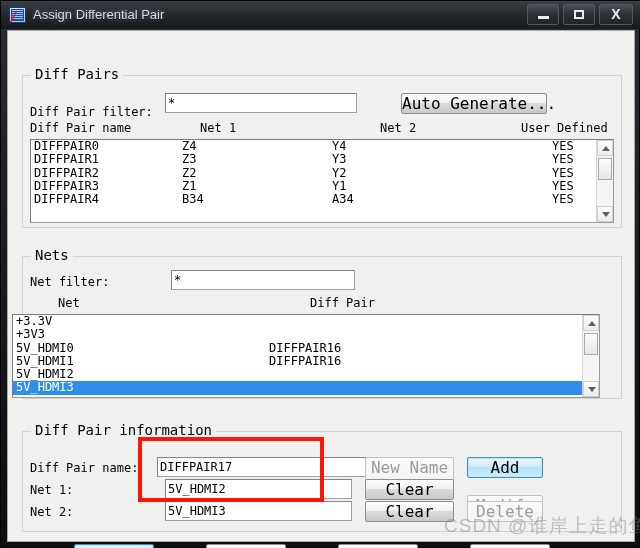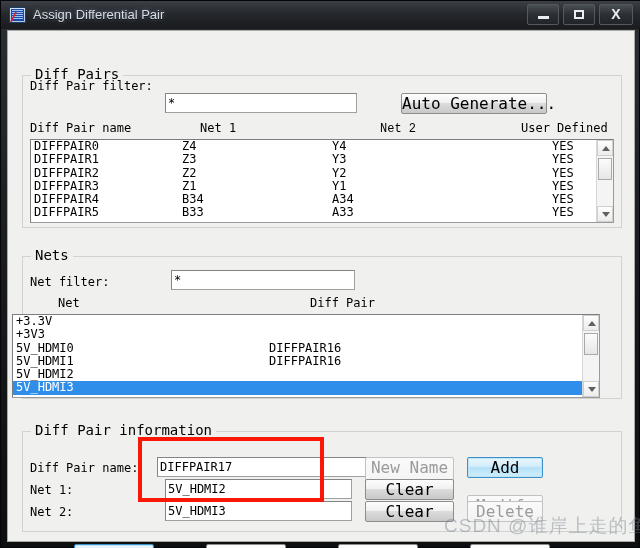--- a/index.html
+++ b/index.html
@@ -191,34 +191,33 @@
     </div>
     <div class="winbtn" id="btn-close">X</div>
   </div>
 
   <div id="client">
 
     <div class="group" id="grp-diffpairs">
       <div class="glabel">Diff Pairs</div>
     </div>
 
-    <div class="lbl" style="left:22px;top:48px;">Diff Pair filter:</div>
+    <div class="lbl" style="left:22px;top:74px;">Diff Pair filter:</div>
     <input class="tinput" style="left: 157px; top: 62px; width: 192px; height: 20px;" value="*">
     <div class="btn" style="left:393px;top:62px;width:146px;height:21px;line-height:19px;">Auto Generate...</div>
 
-    <div class="lbl" style="left:22px;top:90px;"><span style="display:inline-block;width:170px;">Diff Pair name</span><span style="display:inline-block;width:180px;">Net 1</span><span style="display:inline-block;width:141px;font-family:Liberation Mono, monospace;">Net 2</span><span>User Defined</span></div>
+    <div class="lbl" style="left:22px;top:90px;"><span style="display:inline-block;width:170px;">Diff Pair name</span><span style="display:inline-block;width:180px;">Net 1</span><span style="display:inline-block;width:141px;">Net 2</span><span>User Defined</span></div>
 
     <div class="listbox" style="left:22px;top:108px;width:584px;height:84px;">
       <div class="listrows" id="dp-rows">
           <div class="lrow"><span class="c1">DIFFPAIR0</span><span class="c2">Z4</span><span class="c3">Y4</span><span>YES</span></div>
           <div class="lrow"><span class="c1">DIFFPAIR1</span><span class="c2">Z3</span><span class="c3">Y3</span><span>YES</span></div>
           <div class="lrow"><span class="c1">DIFFPAIR2</span><span class="c2">Z2</span><span class="c3">Y2</span><span>YES</span></div>
           <div class="lrow"><span class="c1">DIFFPAIR3</span><span class="c2">Z1</span><span class="c3">Y1</span><span>YES</span></div>
           <div class="lrow"><span class="c1">DIFFPAIR4</span><span class="c2">B34</span><span class="c3">A34</span><span>YES</span></div>
-          <div class="lrow"><span class="c1">DIFFPAIR5</span><span class="c2">B33</span><span class="c3">A33</span><span>YES</span></div>
         </div>
       <div class="sbar">
         <div class="sbtn up">
             <span class="sarrow"></span>
           </div>
         <div class="sthumb" style="top:18px;height:22px;"></div>
         <div class="sbtn down">
             <span class="sarrow"></span>
           </div>
       </div>

